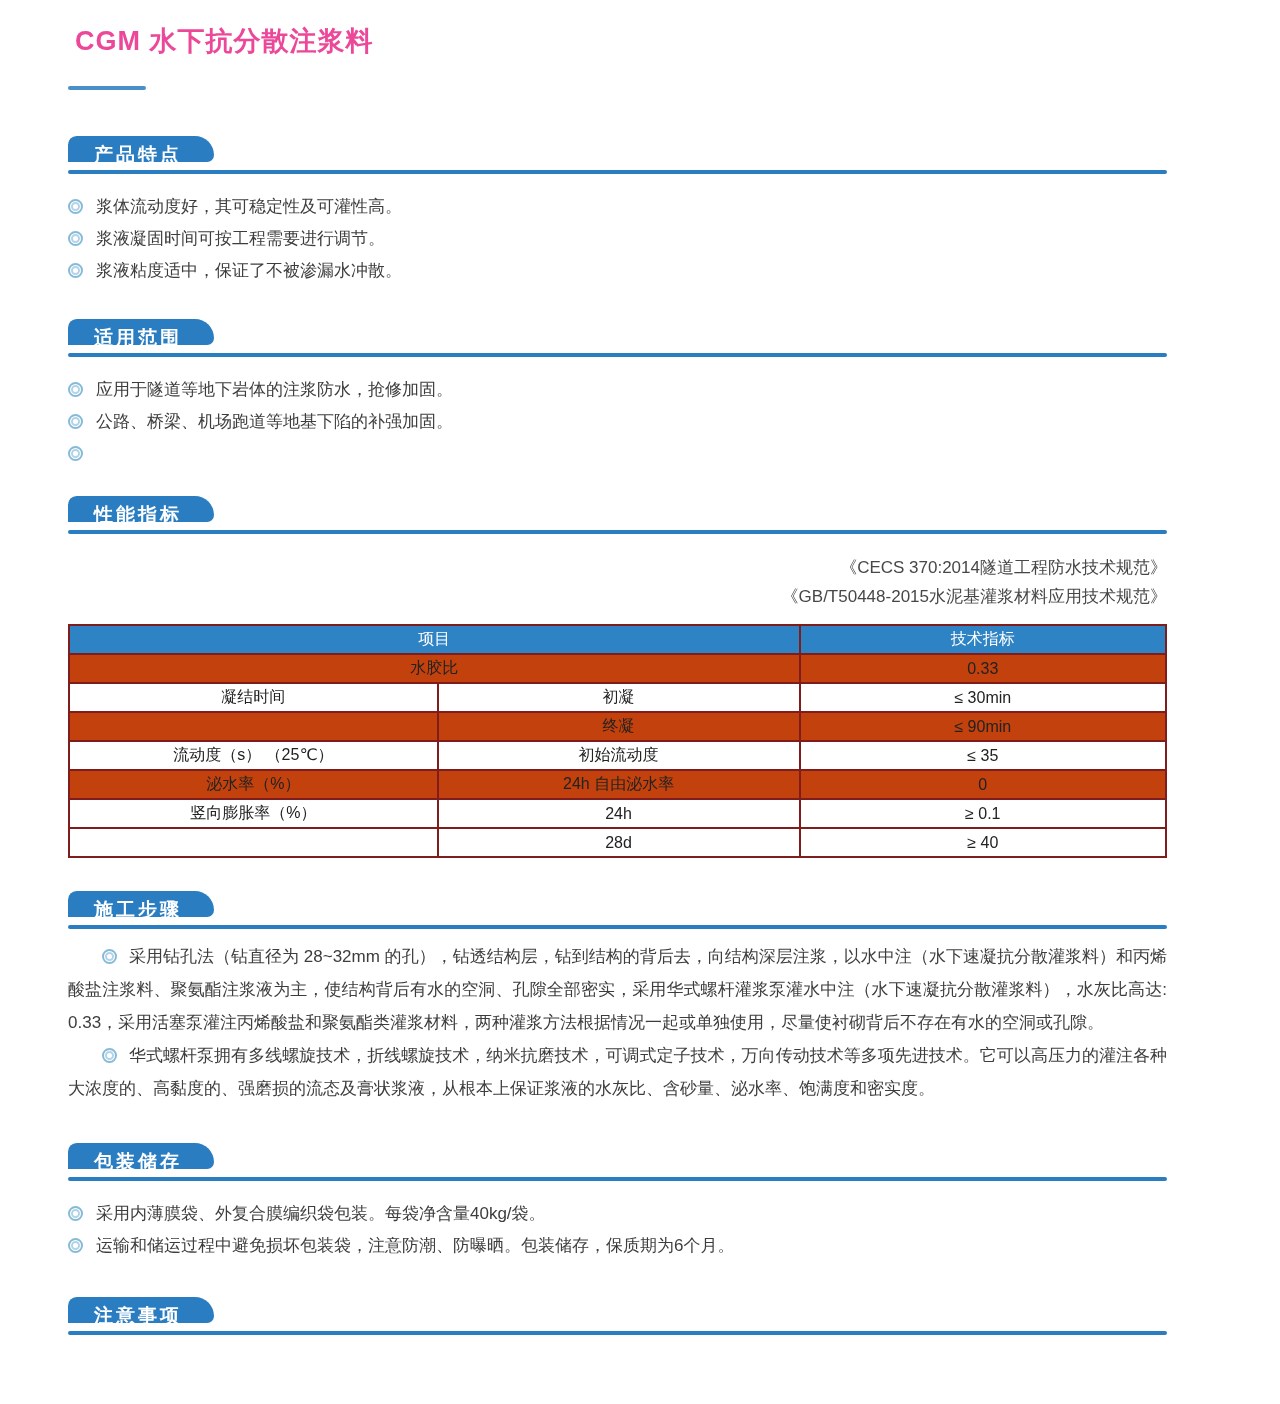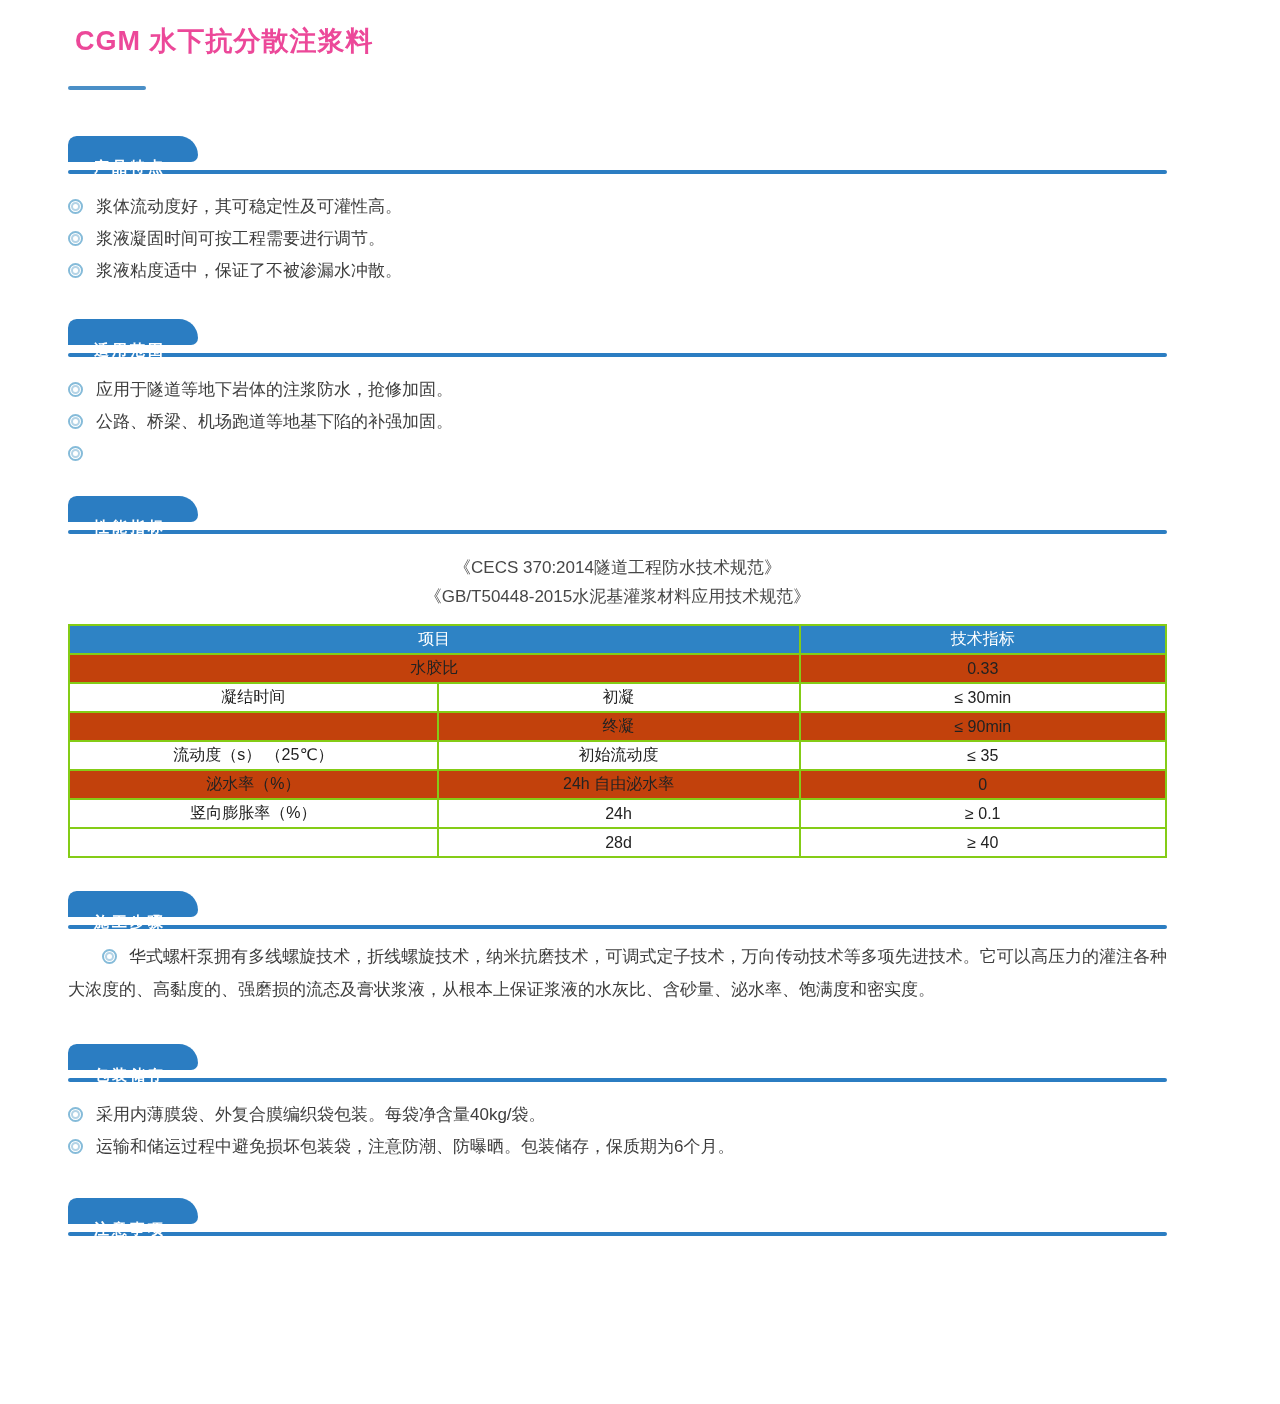--- a/index.html
+++ b/index.html
@@ -39,24 +39,24 @@
     height: 4px;
     background: #2b7dc2;
     border-radius: 2px;
   }
   .sec-tab {
     position: relative;
     z-index: 1;
     display: inline-block;
     height: 26px;
     line-height: 37px;
-    padding: 12px 32px 0 26px;
+    padding: 0 32px 0 26px;
     background: #2b7dc2;
     color: #ffffff;
-    font-size: 15px;
+    font-size: 19px;
     font-weight: 700;
     letter-spacing: 3px;
     border-radius: 10px 22px 8px 0;
   }
   .mt1 { margin-top: 46px; }
   .mt2 { margin-top: 33px; }
   .mt3 { margin-top: 27px; }
   .mt4 { margin-top: 33px; }
   .mt5 { margin-top: 38px; }
   .mt6 { margin-top: 36px; }
@@ -87,35 +87,35 @@
   }
   .ring.inline {
     display: inline-block;
     vertical-align: -2px;
     margin-right: 12px;
   }
 
   
   .standards {
     margin-top: 19px;
-    text-align: center;
+    text-align: right;
     font-size: 17px;
     line-height: 29px;
     color: #474747;
   }
 
   
   .perf-table {
     width: 100%;
     border-collapse: collapse;
     table-layout: fixed;
     margin-top: 13px;
   }
   .perf-table th, .perf-table td {
-    border: 2px solid #84cc16;
+    border: 2px solid #7f1d1d;
     height: 29px;
     padding: 0 4px;
     text-align: center;
     vertical-align: middle;
     font-size: 16px;
     font-weight: 400;
     color: #222222;
   }
   .perf-table thead th {
     background: #2e83c5;
@@ -233,20 +233,21 @@
         <td>28d</td>
         <td>≥ 40</td>
       </tr>
     </tbody>
   </table>
 
   <div class="sec-head mt4">
     <span class="sec-tab">施工步骤</span>
   </div>
   <div class="paras">
+    <p class="para"><span class="ring inline"></span><span>采用钻孔法（钻直径为 28~32mm 的孔），钻透结构层，钻到结构的背后去，向结构深层注浆，以水中注（水下速凝抗分散灌浆料）和丙烯酸盐注浆料、聚氨酯注浆液为主，使结构背后有水的空洞、孔隙全部密实，采用华式螺杆灌浆泵灌水中注（水下速凝抗分散灌浆料），水灰比高达: 0.33，采用活塞泵灌注丙烯酸盐和聚氨酯类灌浆材料，两种灌浆方法根据情况一起或单独使用，尽量使衬砌背后不存在有水的空洞或孔隙。</span></p>
     <p class="para"><span class="ring inline"></span><span>华式螺杆泵拥有多线螺旋技术，折线螺旋技术，纳米抗磨技术，可调式定子技术，万向传动技术等多项先进技术。它可以高压力的灌注各种大浓度的、高黏度的、强磨损的流态及膏状浆液，从根本上保证浆液的水灰比、含砂量、泌水率、饱满度和密实度。</span></p>
   </div>
 
   <div class="sec-head mt5">
     <span class="sec-tab">包装储存</span>
   </div>
   <ul class="blist">
     <li>
         <span class="ring"></span>
         <span>采用内薄膜袋、外复合膜编织袋包装。每袋净含量40kg/袋。</span>

